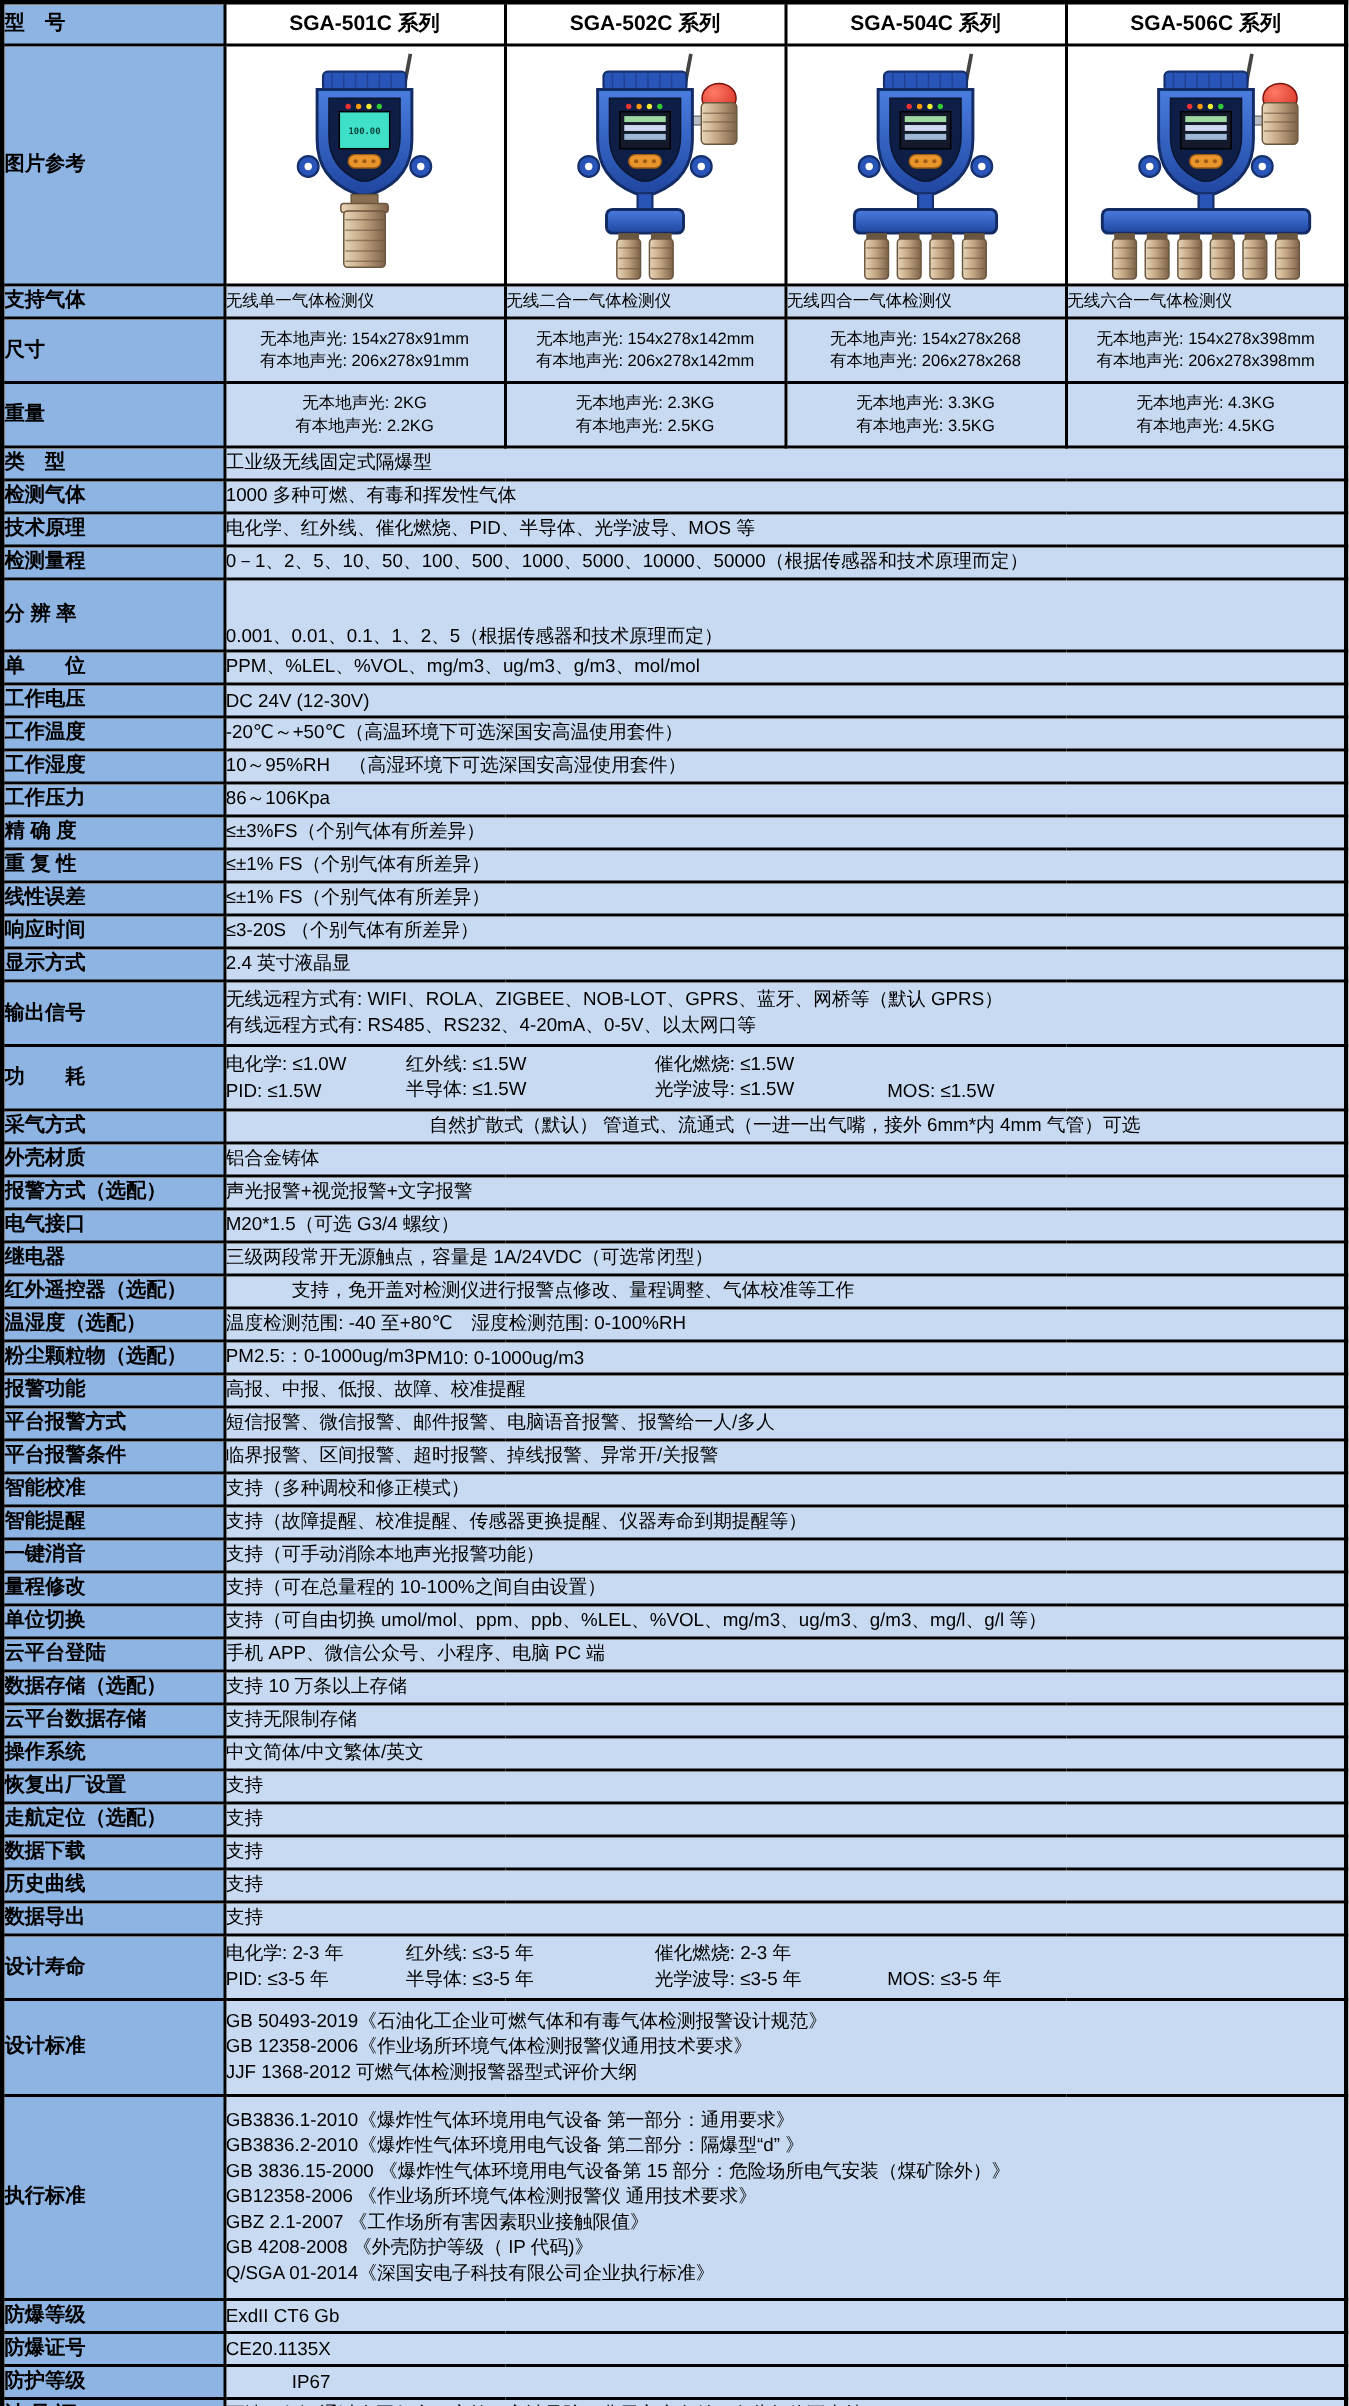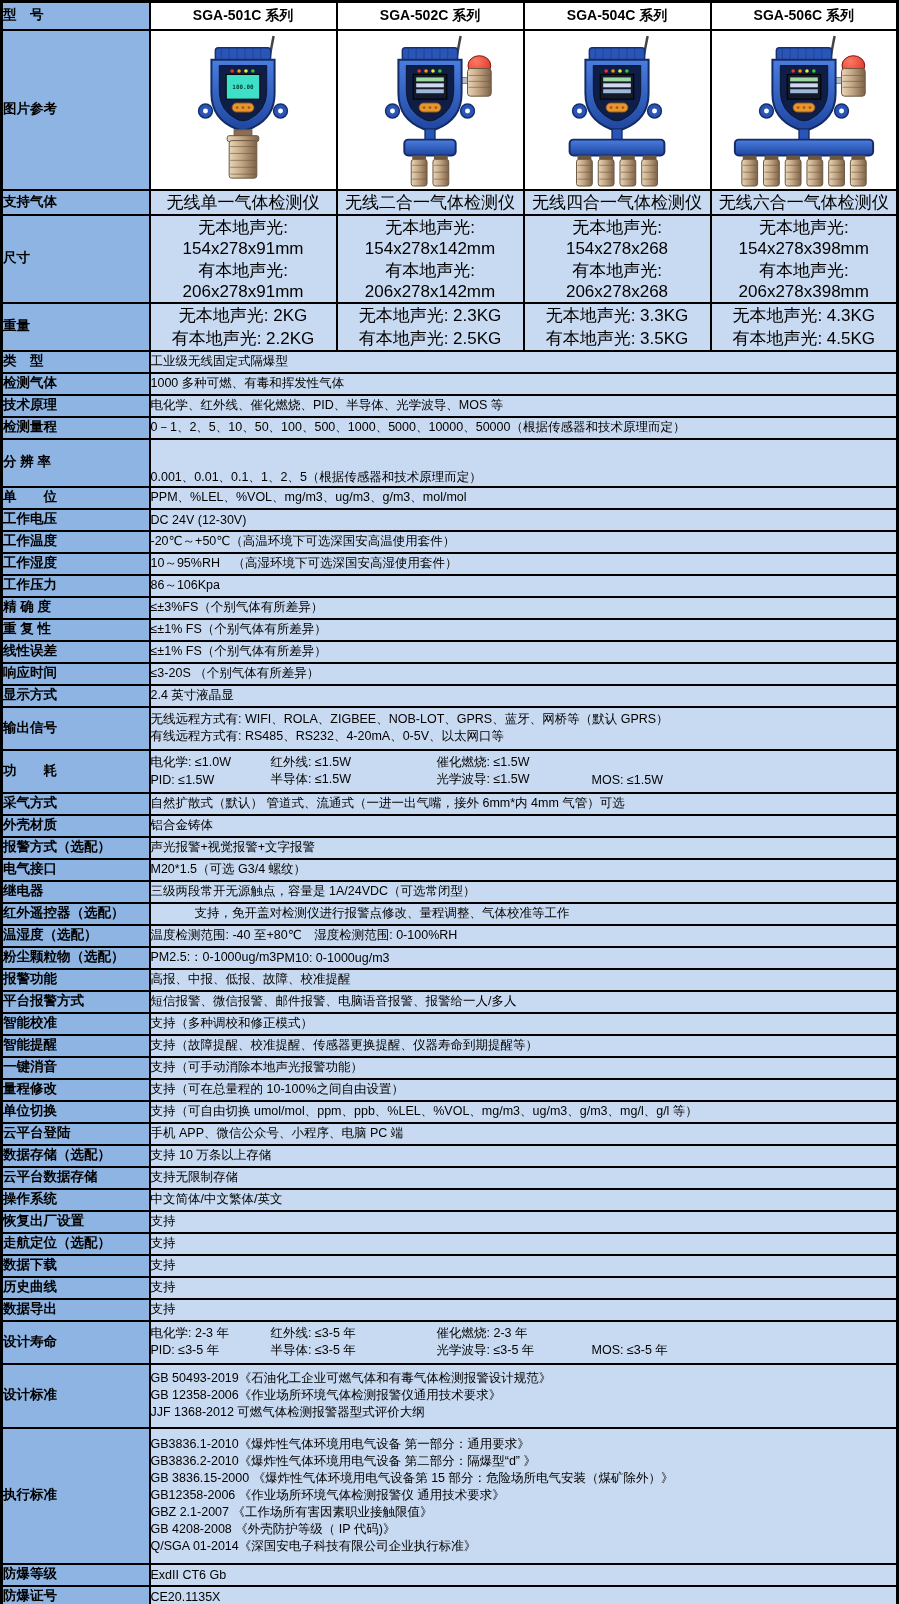--- a/index.html
+++ b/index.html
@@ -38,22 +38,21 @@
     font-weight:bold;
     font-size:14px;
   }
   .img-cell{
     background:#fff;
     text-align:center;
     vertical-align:middle;
   }
   .pv-cell{
     background:var(--value-bg);
-    text-align:center;
-    font-size:17px;
+    font-size:11px;
   }
   .pv-cell .line{display:flex;align-items:center;justify-content:center;}
   .pv-cell .two{display:flex;flex-direction:column;height:100%;}
   .pv-cell .two .line{flex:1;}
   .sv-cell{
     background:var(--value-bg);
     font-size:12.5px;
     padding:0 0 0 10px;
     white-space:pre-wrap;
   }
@@ -472,21 +471,21 @@
         <tr style="height: 43px;">
           <td class="label-cell">输出信号</td>
           <td class="sv-cell" colspan="4"><div class="vlines" style="height: 100%;"><div class="line">无线远程方式有: WIFI、ROLA、ZIGBEE、NOB-LOT、GPRS、蓝牙、网桥等（默认 GPRS）</div><div class="line">有线远程方式有: RS485、RS232、4-20mA、0-5V、以太网口等</div></div></td>
         </tr>
         <tr style="height: 43px;">
           <td class="label-cell">功　　耗</td>
           <td class="sv-cell" colspan="4"><div class="vlines" style="height: 100%;"><div class="line"><span class="seg">电化学: ≤1.0W</span><span class="seg">红外线: ≤1.5W</span><span class="seg">催化燃烧: ≤1.5W</span></div><div class="line"><span class="seg">PID: ≤1.5W</span><span class="seg">半导体: ≤1.5W</span><span class="seg">光学波导: ≤1.5W</span><span class="seg">MOS: ≤1.5W</span></div></div></td>
         </tr>
         <tr style="height: 22px;">
           <td class="label-cell">采气方式</td>
-          <td class="sv-cell" colspan="4"><div class="vlines" style="height: 100%;"><div class="line">自然扩散式（默认） 管道式、流通式（一进一出气嘴，接外 6mm*内 4mm 气管）可选</div></div></td>
+          <td class="sv-cell" colspan="4"><div class="vlines" style="height: 100%; align-items: center;"><div class="line">自然扩散式（默认） 管道式、流通式（一进一出气嘴，接外 6mm*内 4mm 气管）可选</div></div></td>
         </tr>
         <tr style="height: 22px;">
           <td class="label-cell">外壳材质</td>
           <td class="sv-cell" colspan="4"><div class="vlines" style="height: 100%;"><div class="line">铝合金铸体</div></div></td>
         </tr>
         <tr style="height: 22px;">
           <td class="label-cell">报警方式（选配）</td>
           <td class="sv-cell" colspan="4"><div class="vlines" style="height: 100%;"><div class="line">声光报警+视觉报警+文字报警</div></div></td>
         </tr>
         <tr style="height: 22px;">
@@ -509,20 +508,24 @@
           <td class="label-cell">粉尘颗粒物（选配）</td>
           <td class="sv-cell" colspan="4"><div class="vlines" style="height: 100%;"><div class="line"><span class="seg">PM2.5:：0-1000ug/m3</span><span class="seg">PM10: 0-1000ug/m3</span></div></div></td>
         </tr>
         <tr style="height: 22px;">
           <td class="label-cell">报警功能</td>
           <td class="sv-cell" colspan="4"><div class="vlines" style="height: 100%;"><div class="line">高报、中报、低报、故障、校准提醒</div></div></td>
         </tr>
         <tr style="height: 22px;">
           <td class="label-cell">平台报警方式</td>
           <td class="sv-cell" colspan="4"><div class="vlines" style="height: 100%;"><div class="line">短信报警、微信报警、邮件报警、电脑语音报警、报警给一人/多人</div></div></td>
+        </tr>
+        <tr style="height: 22px;">
+          <td class="label-cell">平台报警条件</td>
+          <td class="sv-cell" colspan="4"><div class="vlines" style="height: 100%;"><div class="line">临界报警、区间报警、超时报警、掉线报警、异常开/关报警</div></div></td>
         </tr>
         <tr style="height: 22px;">
           <td class="label-cell">智能校准</td>
           <td class="sv-cell" colspan="4"><div class="vlines" style="height: 100%;"><div class="line">支持（多种调校和修正模式）</div></div></td>
         </tr>
         <tr style="height: 22px;">
           <td class="label-cell">智能提醒</td>
           <td class="sv-cell" colspan="4"><div class="vlines" style="height: 100%;"><div class="line">支持（故障提醒、校准提醒、传感器更换提醒、仪器寿命到期提醒等）</div></div></td>
         </tr>
         <tr style="height: 22px;">

